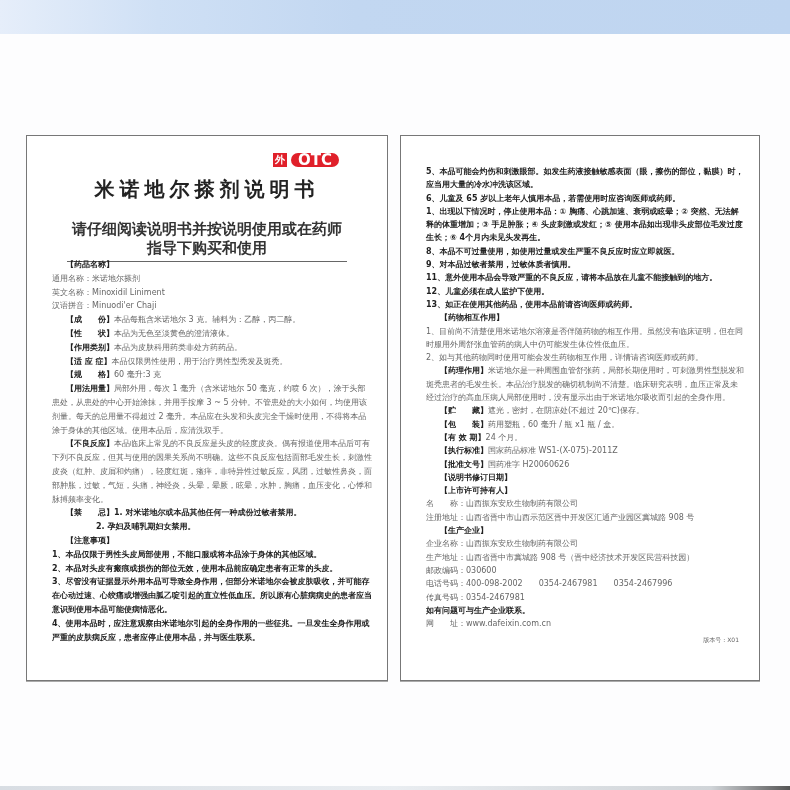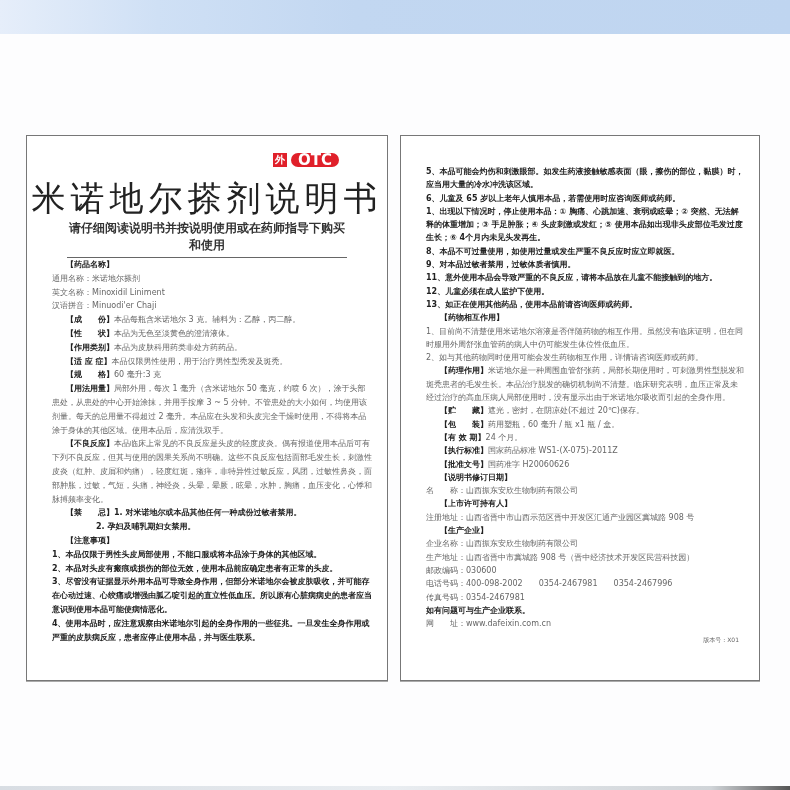--- a/index.html
+++ b/index.html
@@ -25,26 +25,26 @@
   }
   .panel.left { left: 26px; width: 362px; }
   .panel.right { left: 400px; width: 360px; }
 
   .badges { position: absolute; right: 48px; top: 17px; display: flex; gap: 4px; align-items: center; }
   .badge-wai { background: #e0202a; color: #fff; font-size: 10px; font-weight: bold; padding: 1px 2px; line-height: 12px; }
   .badge-otc { background: #e0202a; color: #fff; font-size: 15px; font-weight: bold; padding: 1px 7px; border-radius: 8px; line-height: 12px; }
 
   .title {
     position: absolute; left: 0; right: 0; top: 40px;
-    text-align: center; font-size: 34px; letter-spacing: 5px; color: #222;
-    font-family: "DejaVu Sans", sans-serif; font-weight: normal;
+    text-align: center; font-size: 20px; letter-spacing: 5px; color: #222;
+    font-family: "DejaVu Sans", sans-serif; font-weight: bold;
   }
   .subtitle {
     position: absolute; left: 40px; right: 40px; top: 84px;
-    text-align: center; font-size: 12px; font-weight: bold; color: #333;
+    text-align: center; font-size: 15px; font-weight: bold; color: #333;
     padding-bottom: 3px; border-bottom: 1.5px solid #666;
   }
 
   .content {
     position: absolute; left: 25px; right: 14px;
     font-size: 8px; line-height: 13.8px; color: #555;
   }
   .left .content { top: 122px; }
   .right .content { top: 29px; line-height: 13.3px; }
 
@@ -136,22 +136,22 @@
     <div class="line">
       <span class="sec">【有 效 期】</span><span class="plain">24 个月。</span>
     </div>
     <div class="line">
       <span class="sec">【执行标准】</span><span class="plain">国家药品标准 WS1-(X-075)-2011Z</span>
     </div>
     <div class="line">
       <span class="sec">【批准文号】</span><span class="plain">国药准字 H20060626</span>
     </div>
     <div class="line sec">【说明书修订日期】</div>
+    <div class="line sec">【上市许可持有人】</div>
     <div class="line plain">名　　称：山西振东安欣生物制药有限公司</div>
-    <div class="line sec">【上市许可持有人】</div>
     <div class="line plain">注册地址：山西省晋中市山西示范区晋中开发区汇通产业园区冀城路 908 号</div>
     <div class="line sec">【生产企业】</div>
     <div class="line plain">企业名称：山西振东安欣生物制药有限公司</div>
     <div class="line plain">生产地址：山西省晋中市冀城路 908 号（晋中经济技术开发区民营科技园）</div>
     <div class="line plain">邮政编码：030600</div>
     <div class="line plain">电话号码：400-098-2002　　0354-2467981　　0354-2467996</div>
     <div class="line plain">传真号码：0354-2467981</div>
     <div class="line strong">如有问题可与生产企业联系。</div>
     <div class="line plain">网　　址：www.dafeixin.com.cn</div>
     <div class="version">版本号：X01</div>

